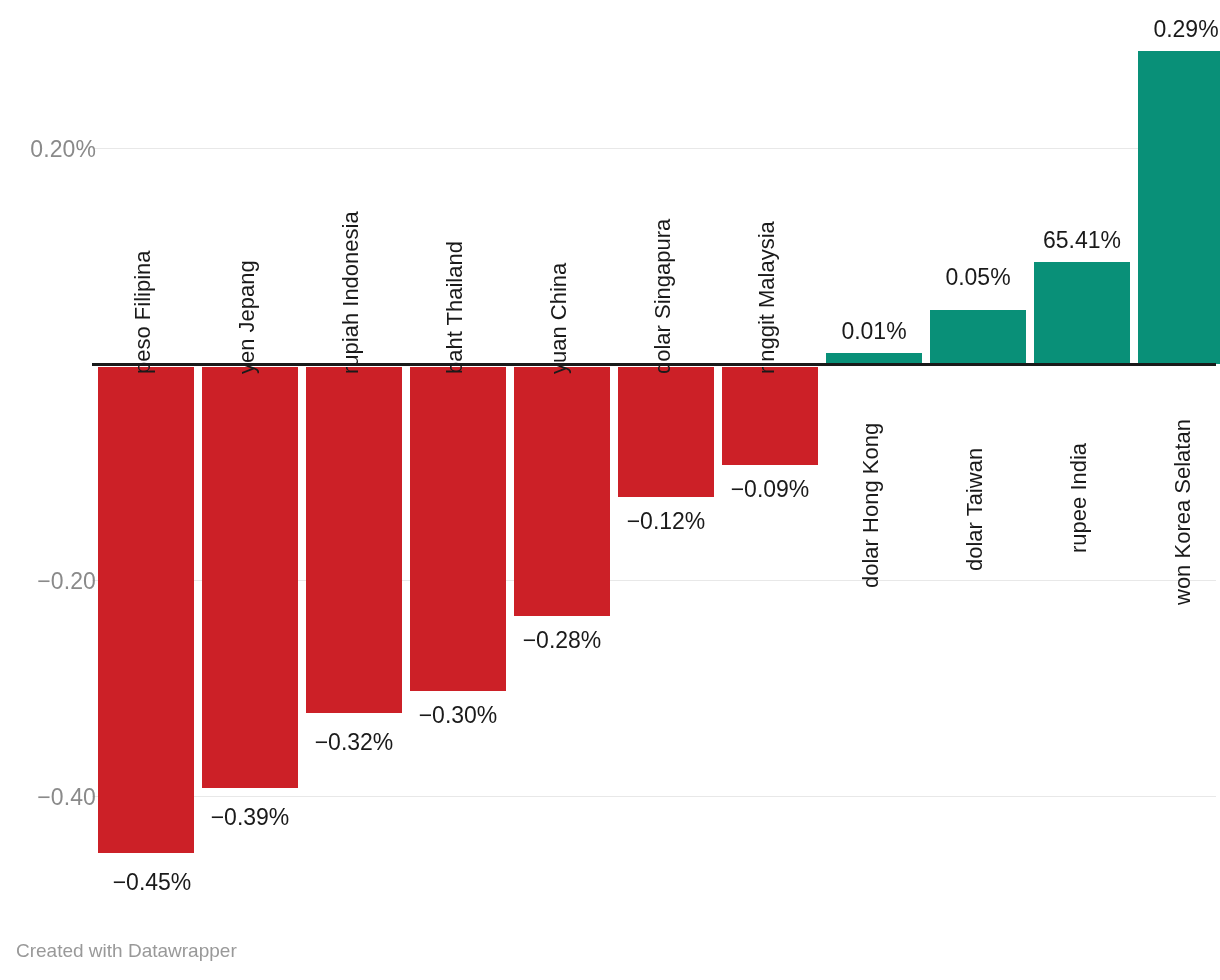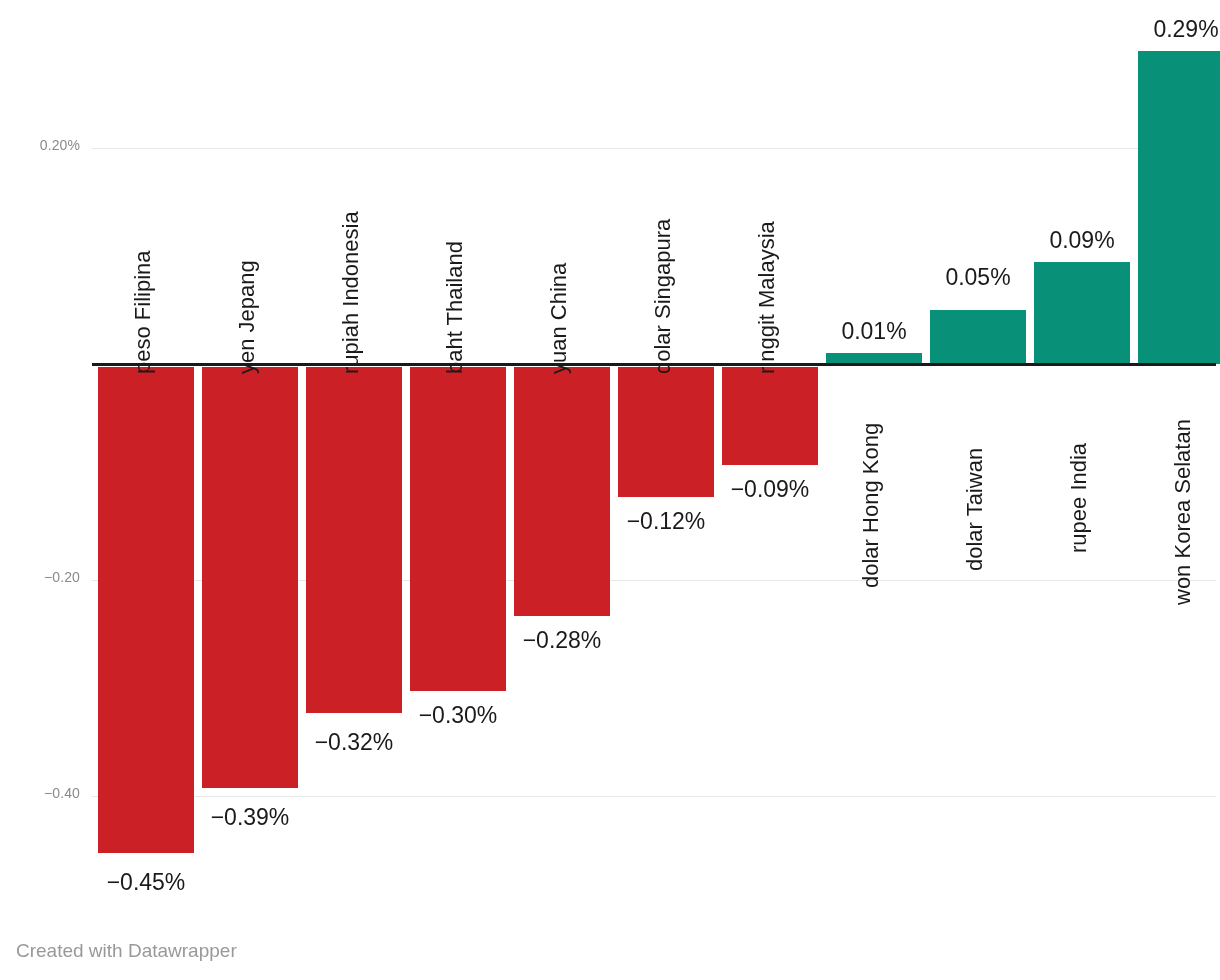--- a/index.html
+++ b/index.html
@@ -40,24 +40,24 @@
     position: absolute;
     left: 92px;
     width: 1124px;
     height: 3px;
     background: #1a1a1a;
   }
 
   
   .ytick {
     position: absolute;
-    left: 0;
+    left: 16px;
     width: 80px;
     text-align: right;
-    font-size: 14px;
+    font-size: 23px;
     color: #8a8a8a;
     letter-spacing: 0.1px;
     line-height: 1;
   }
 
   
   .bar {
     position: absolute;
   }
   .bar.neg { background: #cc2027; }
@@ -129,31 +129,31 @@
     <div class="catlabel" style="left:466px; top:352px;">baht Thailand</div>
     <div class="catlabel" style="left:570px; top:352px;">yuan China</div>
     <div class="catlabel" style="left:674px; top:352px;">dolar Singapura</div>
     <div class="catlabel" style="left:778px; top:352px;">ringgit Malaysia</div>
 
     <div class="catlabel" style="left:882px; top:566px;">dolar Hong Kong</div>
     <div class="catlabel" style="left:986px; top:549px;">dolar Taiwan</div>
     <div class="catlabel" style="left:1090px; top:531px;">rupee India</div>
     <div class="catlabel" style="left:1194px; top:583px;">won Korea Selatan</div>
 
-    <div class="vallabel" style="left:86px; top:871px; width:120px;">−0.45%</div>
+    <div class="vallabel" style="left:92px; top:871px; width:120px;">−0.45%</div>
     <div class="vallabel" style="left:190px; top:806px; width:120px;">−0.39%</div>
     <div class="vallabel" style="left:294px; top:731px; width:120px;">−0.32%</div>
     <div class="vallabel" style="left:398px; top:704px; width:120px;">−0.30%</div>
     <div class="vallabel" style="left:502px; top:629px; width:120px;">−0.28%</div>
     <div class="vallabel" style="left:606px; top:510px; width:120px;">−0.12%</div>
     <div class="vallabel" style="left:710px; top:478px; width:120px;">−0.09%</div>
 
     <div class="vallabel" style="left:814px; top:320px; width:120px;">0.01%</div>
     <div class="vallabel" style="left:918px; top:266px; width:120px;">0.05%</div>
-    <div class="vallabel" style="left:1022px; top:229px; width:120px;">0.09%</div>
+    <div class="vallabel" style="left:1022px; top:229px; width:120px;">65.41%</div>
     <div class="vallabel" style="left:1126px; top:18px; width:120px;">0.29%</div>
 
     <div class="zeroline" style="top:363px;"></div>
 
   </div>
 
   <div class="footer">Created with Datawrapper</div>
 
 </div>
 

